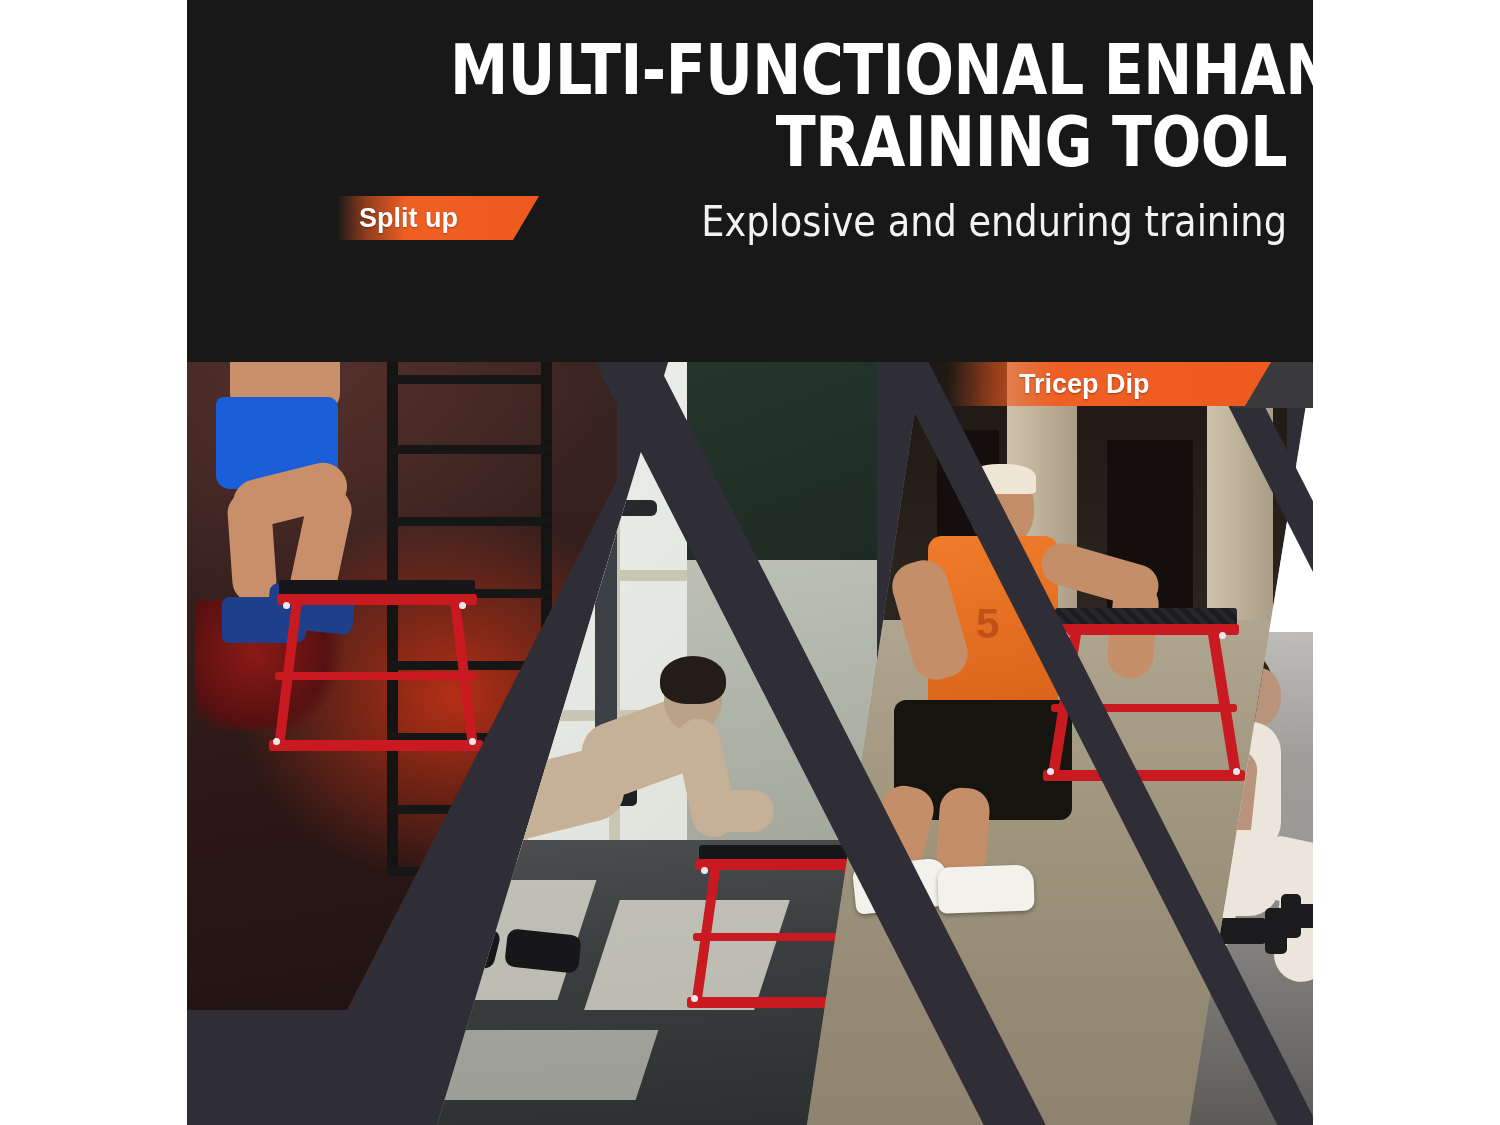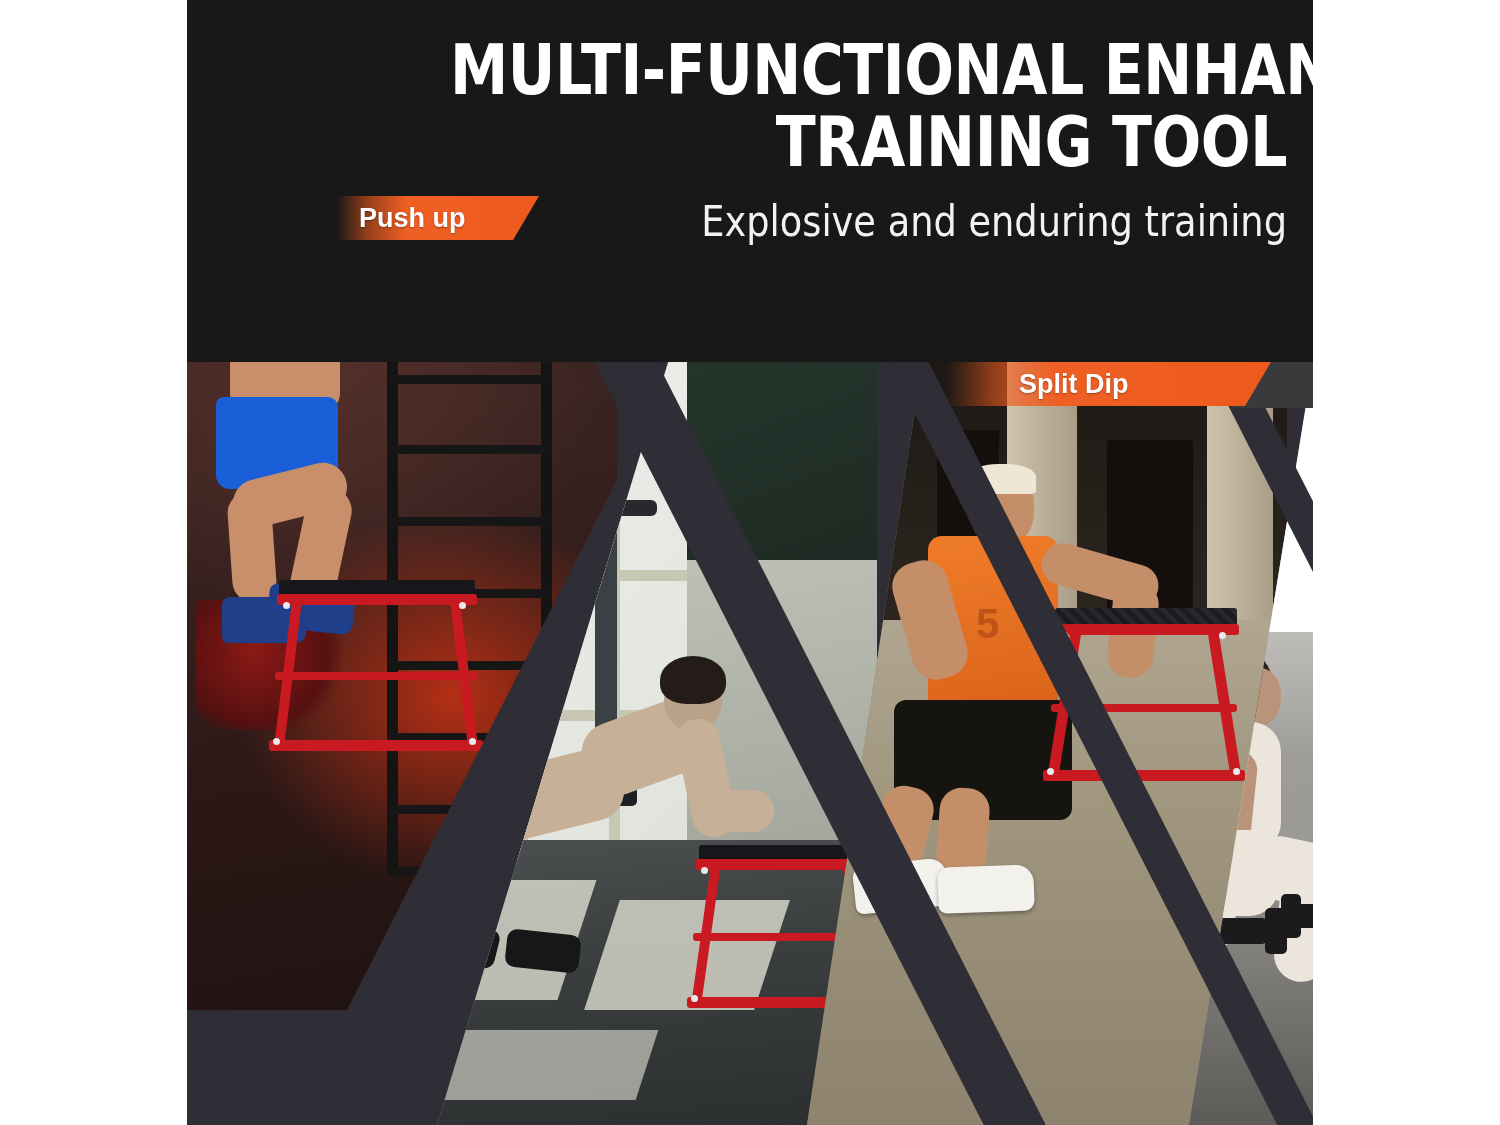--- a/index.html
+++ b/index.html
@@ -305,23 +305,23 @@
     <div class="header-band"></div>
     <div class="gray-band"></div>
 
     <div class="title-wrap">
       <div class="title-line">MULTI-FUNCTIONAL ENHANCED</div>
       <div class="title-line">TRAINING TOOL</div>
       <div class="subtitle">Explosive and enduring training</div>
     </div>
 
     <div class="badge slant" style="left:150px;top:196px;width:180px;padding-left:22px;">
-      <span>Push up</span>
+      <span>Split up</span>
     </div>
 
 
     <div class="badge slant" style="left:760px;top:362px;width:252px;padding-left:72px;">
-      <span>Split Dip</span>
+      <span>Tricep Dip</span>
     </div>
 
 
   </div>
 </div>
 
 </body></html>

